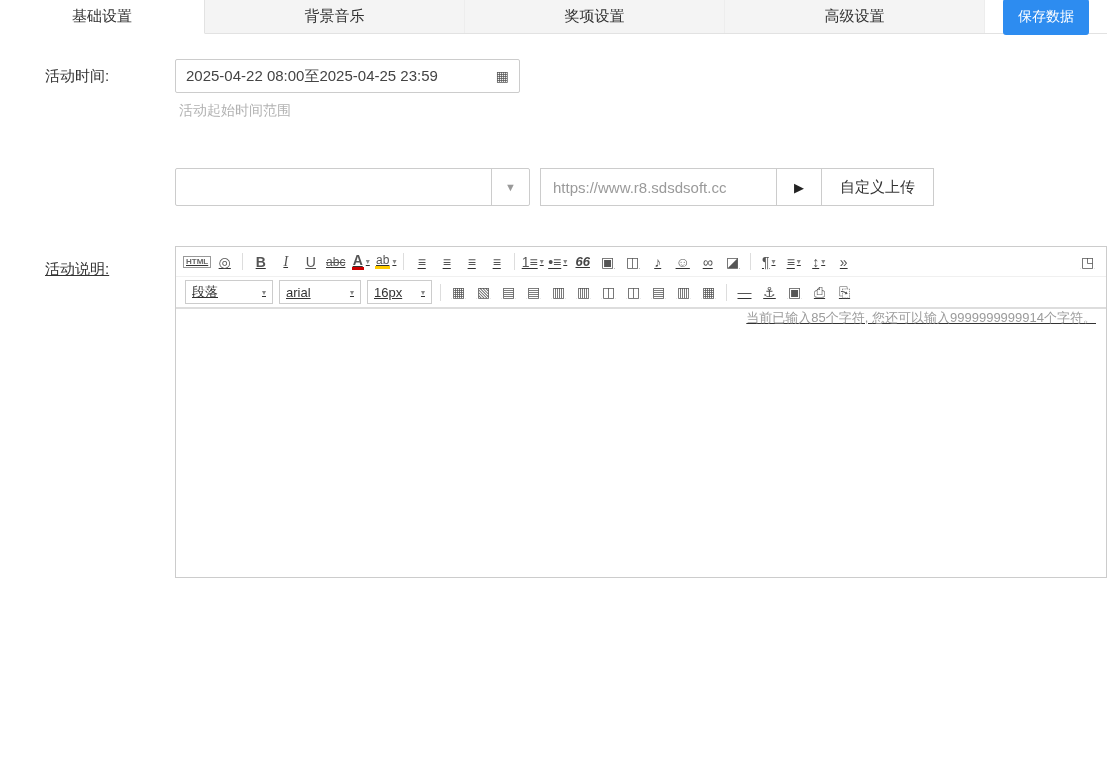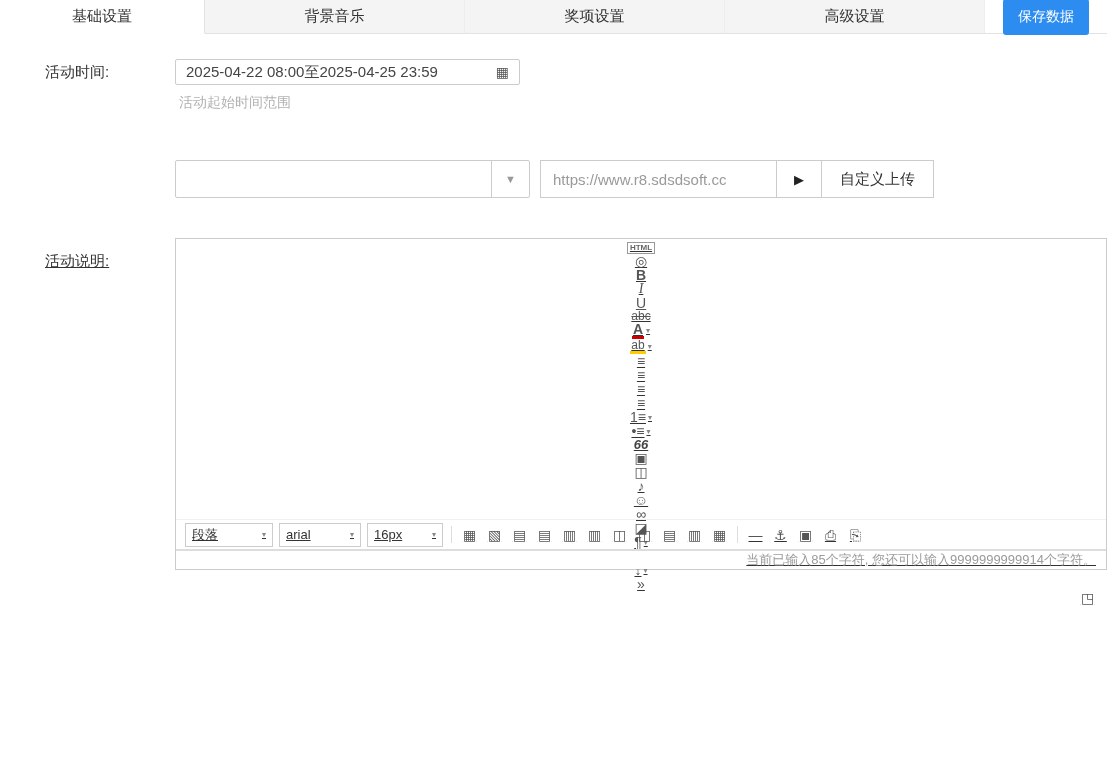--- a/index.html
+++ b/index.html
@@ -34,21 +34,21 @@
   .label-spacer { width:130px; flex:0 0 130px; }
 
   .row-title { margin-bottom:34px; padding-right:0; }
   .title-input {
     flex:1; height:40px; border:1px solid #ccc; border-radius:2px;
     font-size:15px; color:#333; padding:0 12px; font-family:inherit; outline:none;
   }
 
   .block-time { margin-bottom:48px; }
   .date-box {
-    width:345px; height:26px; border:1px solid #ccc; border-radius:2px;
+    width:345px; height:34px; border:1px solid #ccc; border-radius:2px;
     display:flex; align-items:center; justify-content:space-between;
     padding:0 10px; font-size:15px; color:#444; cursor:pointer; background:#fff;
   }
   .cal-icon { color:#555; font-size:14px; }
   .hint { margin-top:9px; font-size:14px; color:#b2b2b2; padding-left:4px; }
 
   .row-radio { margin-bottom:26px; }
   .radio-group { display:flex; align-items:center; gap:30px; }
   .radio-opt { display:inline-flex; align-items:center; gap:7px; font-size:15px; cursor:pointer; }
   .radio {
@@ -77,21 +77,21 @@
   .upload-btn {
     width:112px; border:1px solid #ccc; border-left:none; display:flex; align-items:center;
     justify-content:center; background:#fff; font-size:15px; color:#333; cursor:pointer;
   }
 
   
   .row-desc { align-items:flex-start; padding-right:0;text-decoration:underline; }
   .row-desc .flabel { padding-top:14px; }
   .editor { flex:1; border:1px solid #ccc; height:332px; display:flex; flex-direction:column; background:#fff; }
   .tb-row { display:flex; align-items:center; flex-wrap:nowrap; padding:3px 6px; min-height:30px; }
-  .tb-row1 { border-bottom:1px solid #f0f0f0;flex-direction:column; }
+  .tb-row1 { border-bottom:1px solid #f0f0f0; }
   .tb-row2 { border-bottom:1px solid #ddd; }
   .tb-btn {
     display:inline-flex; align-items:center; justify-content:center;
     min-width:23px; height:23px; margin:0 1px; color:#555; font-size:14px;
     cursor:pointer; border-radius:2px;
   }
   .tb-btn .glyph { line-height:1; }
   .tb-btn.html .glyph { font-size:8px; font-weight:bold; border:1px solid #999; padding:1px 2px; color:#666; }
   .tb-btn.bold { font-weight:bold; }
   .tb-btn.italic { font-style:italic; font-family:"Liberation Serif","DejaVu Serif",serif; }
@@ -103,21 +103,21 @@
   .tb-btn.push-right { margin-left:auto; }
   .caret { font-size:8px; color:#888; margin-left:2px; }
   .tb-sep { width:1px; height:17px; background:#ddd; margin:0 5px; display:inline-block; }
   .tb-select {
     border:1px solid #ccc; background:#fff; height:24px; margin:0 3px;
     display:inline-flex; align-items:center; justify-content:space-between;
     padding:0 6px; font-size:13px; color:#333; cursor:pointer;
   }
   [data-name="paragraph-select"] { width:88px; }
   [data-name="font-select"] { width:82px; }
-  [data-name="size-select"] { width:76px; }
+  [data-name="size-select"] { width:65px; }
   .editor-body {
     flex:1; padding:10px 12px; font-size:16px; line-height:1.7; color:#222;
     overflow:hidden; outline:none;
   }
   .editor-status {
     height:27px; border-top:1px solid #ddd; display:flex; align-items:flex-start;
     justify-content:flex-end; padding:0 10px; font-size:13px; color:#9b9b9b; background:#fff;
   }
 </style>
 </head>

